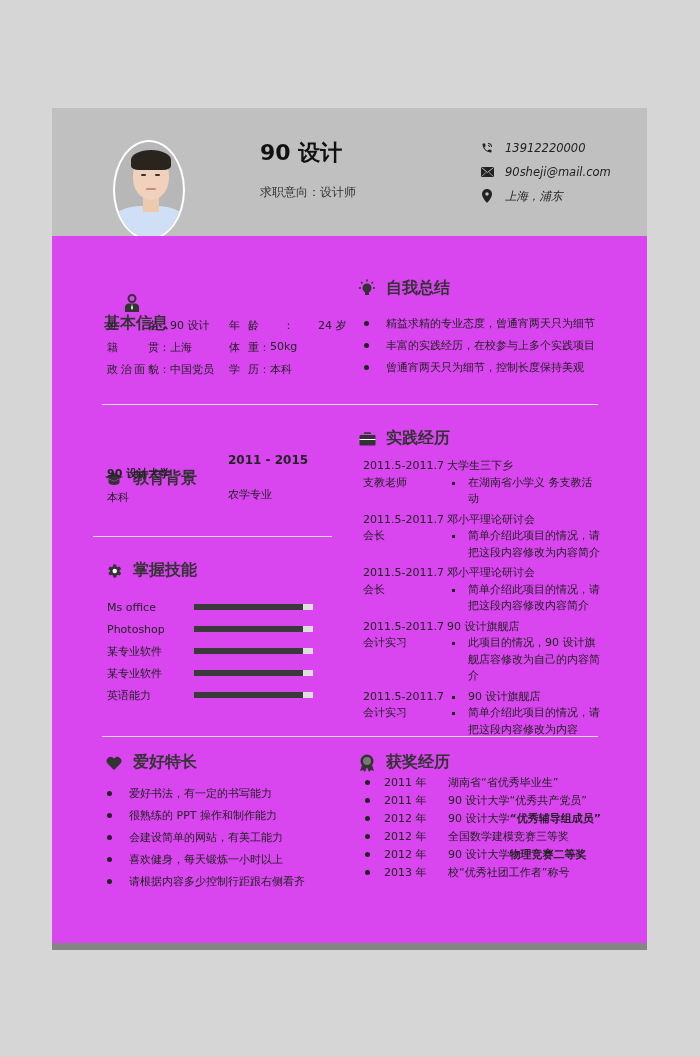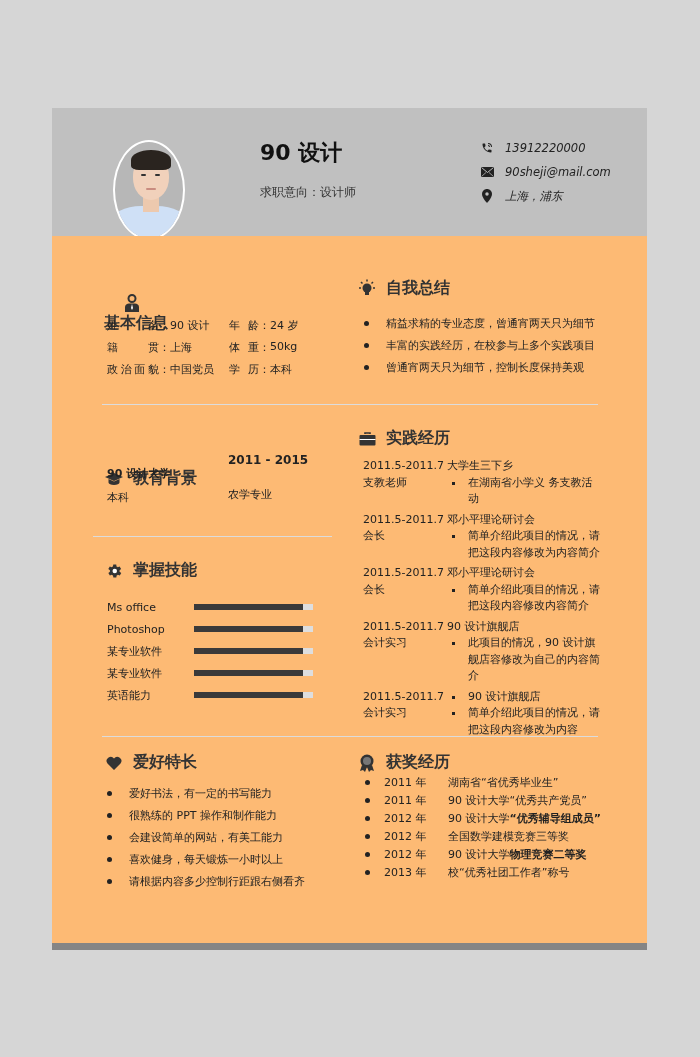--- a/index.html
+++ b/index.html
@@ -6,21 +6,21 @@
   html, body { width: 700px; height: 1057px; }
   body {
     background: #d6d6d6;
     font-family: "DejaVu Sans", "Liberation Sans", sans-serif;
     color: #222;
     position: relative;
     overflow: hidden;
   }
   .page {
     position: absolute; left: 52px; top: 108px; width: 595px; height: 835px;
-    background: #fdba74;
+    background: #d946ef;
   }
   .bottom-bar {
     position: absolute; left: 52px; top: 943px; width: 595px; height: 7px;
     background: #858585;
   }
   .header {
     position: absolute; left: 0; top: 0; width: 595px; height: 128px;
     background: #c0c0c0; overflow: hidden;
   }
   .photo {
@@ -138,21 +138,21 @@
           <circle cx="8" cy="4.5" r="3.5" fill="none" stroke="#333" stroke-width="2"></circle>
           <path d="M1 18v-5c0-2 2-3.5 4-3.5h6c2 0 4 1.5 4 3.5v5z" fill="#333"></path>
           <path d="M8 10l-1 4 1 2 1-2z" fill="#fff"></path>
         </svg>
     </span>
     <span>基本信息</span>
   </div>
   <div class="kv" style="left:55px; top:206px;">
     <div class="kv-row">
       <span style="width:122px; display:flex;"><span class="kv-label">姓名</span>：<span>90 设计</span></span>
-      <span style="display:flex;"><span class="kv-label" style="width:30px;">年龄</span>：<span>24 岁</span></span>
+      <span style="display:flex;gap:24px;"><span class="kv-label" style="width:30px;">年龄</span>：<span>24 岁</span></span>
     </div>
     <div class="kv-row">
       <span style="width:122px; display:flex;"><span class="kv-label">籍贯</span>：<span>上海</span></span>
       <span style="display:flex;"><span class="kv-label" style="width:30px;">体重</span>：<span>50kg</span></span>
     </div>
     <div class="kv-row">
       <span style="width:122px; display:flex;"><span class="kv-label">政治面貌</span>：<span>中国党员</span></span>
       <span style="display:flex;"><span class="kv-label" style="width:30px;">学历</span>：<span>本科</span></span>
     </div>
   </div>

